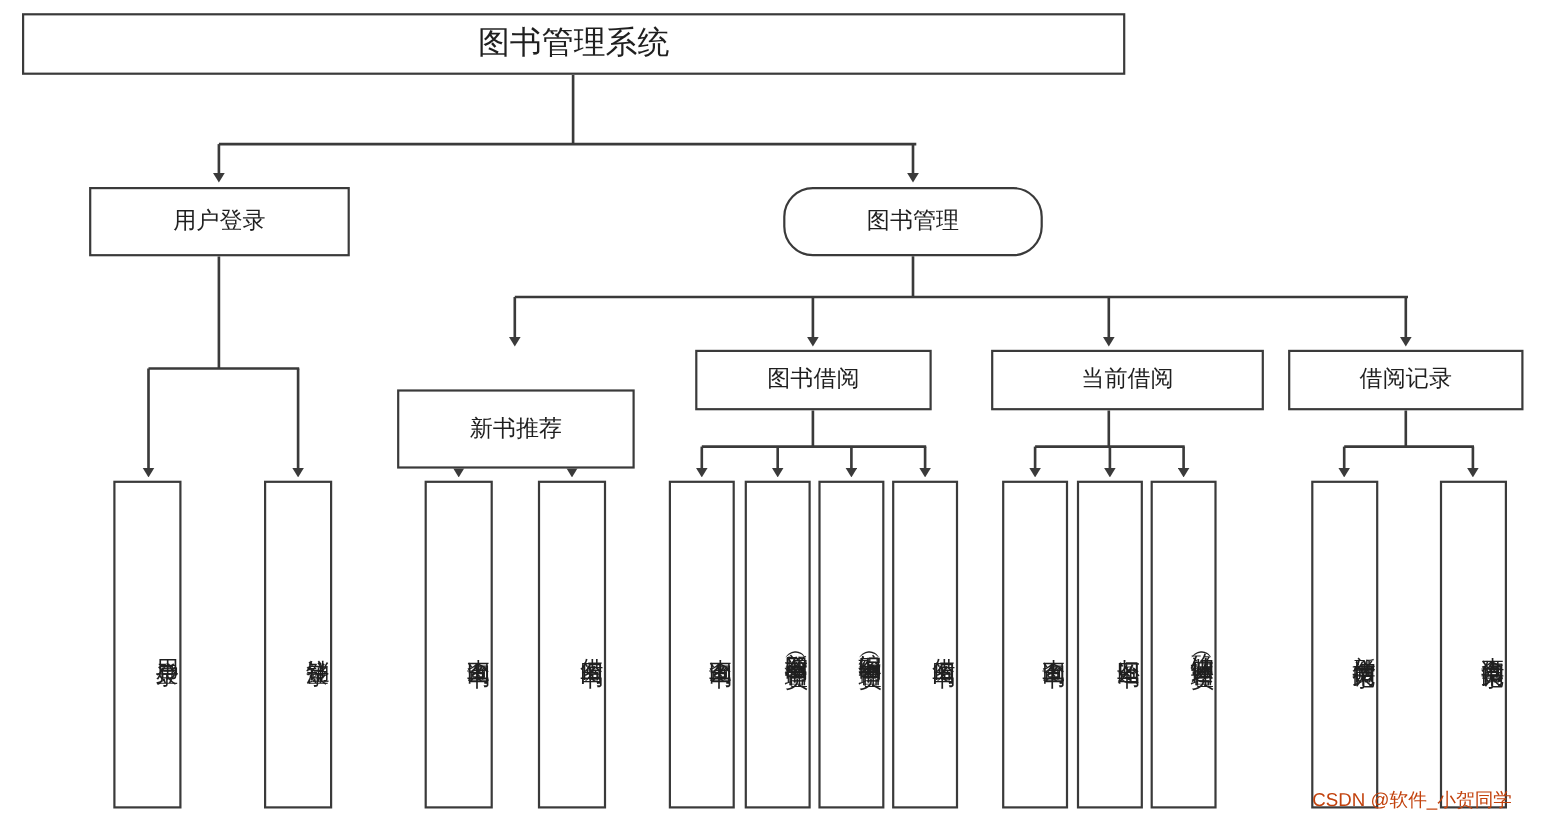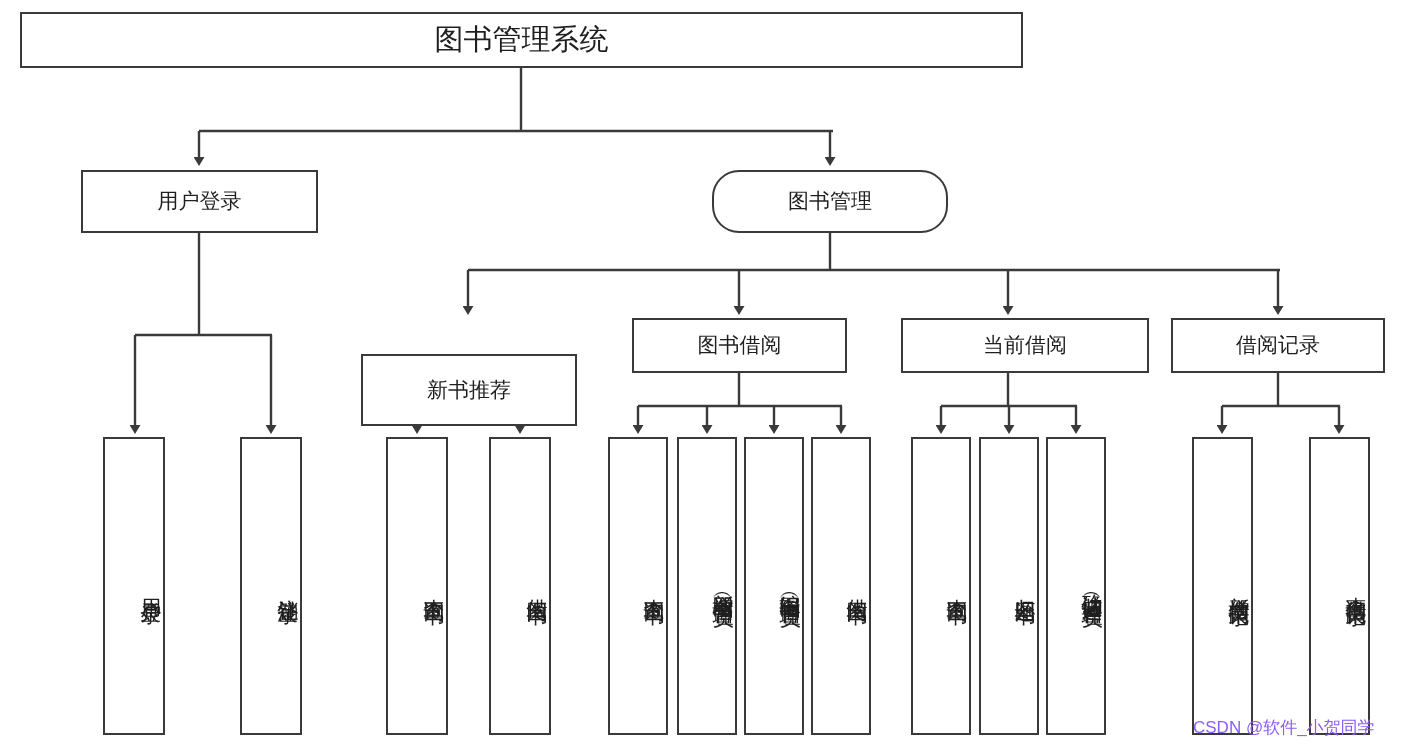--- a/index.html
+++ b/index.html
@@ -57,21 +57,21 @@
   }
   .node.vertical .vtext {
     writing-mode: vertical-rl;
     text-orientation: upright;
     white-space: nowrap;
     display: block;
   }
   .watermark {
     position: absolute;
     font-size: 17px;
-    color: #8b5cf6;
+    color: #c2410c;
     white-space: nowrap;
     user-select: none;
   }
 </style>
 </head>
 <body>
 
 <div id="diagram-root">
 
   <svg id="edge-layer" viewBox="0 0 1405 747" xmlns="http://www.w3.org/2000/svg">

